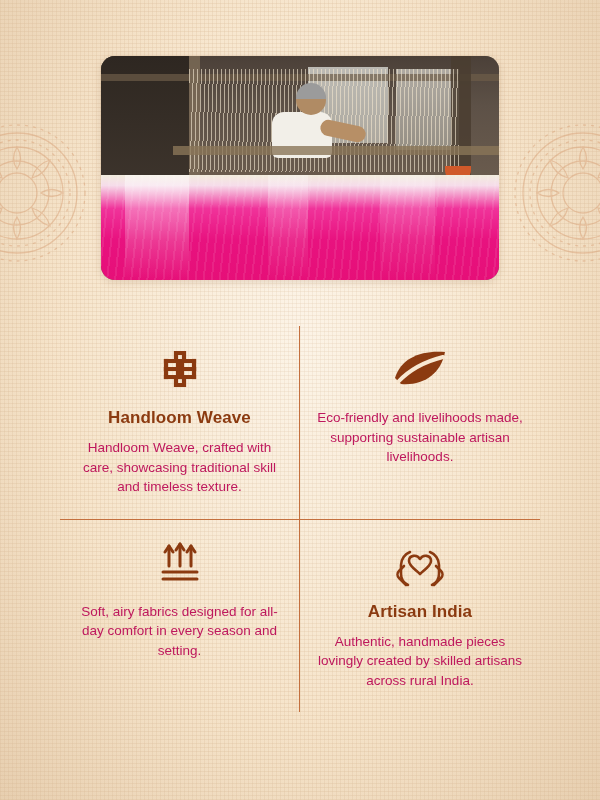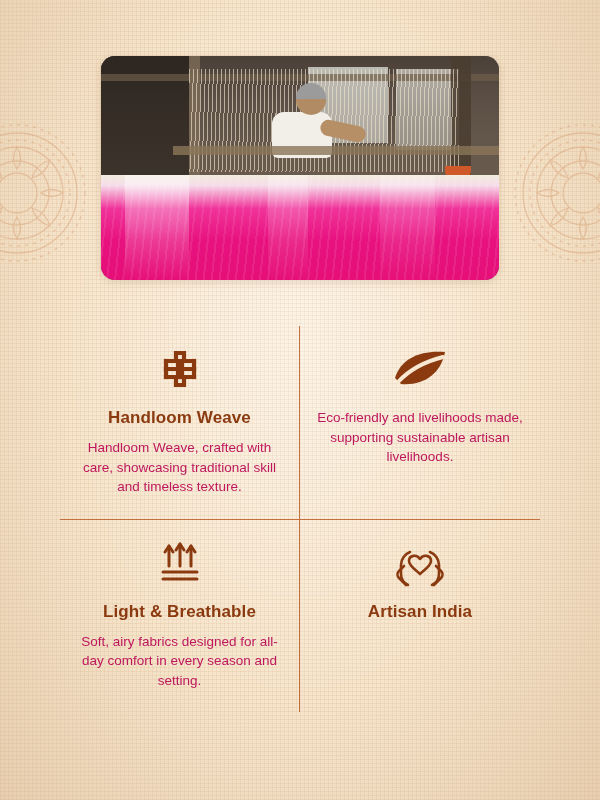--- a/index.html
+++ b/index.html
@@ -369,33 +369,33 @@
             <path d="M16 10 l-4 6 M16 10 l4 6"></path>
             <path d="M27 30 V8"></path>
             <path d="M27 8 l-4 6 M27 8 l4 6"></path>
             <path d="M38 30 V10"></path>
             <path d="M38 10 l-4 6 M38 10 l4 6"></path>
             <path d="M10 36 H44"></path>
             <path d="M10 43 H44"></path>
           </g>
         </svg>
       </div>
-      <h3>Light &amp; Breathable</h3>
       <p>Soft, airy fabrics designed for all-day comfort in every season and setting.</p>
     </div>
 
     <div class="cell br">
       <div class="icon">
         <svg width="56" height="54" viewBox="0 0 56 54">
           <g stroke="#8b3a10" stroke-width="2.6" fill="none" stroke-linecap="round" stroke-linejoin="round">
             <path d="M28 23 c-3-5-11-4-11 2 c0 5 7 9 11 13 c4-4 11-8 11-13 c0-6-8-7-11-2z"></path>
             <path d="M18 16 c-5 2-9 7-9 13 v9 c0 5 3 9 7 11"></path>
             <path d="M38 16 c5 2 9 7 9 13 v9 c0 5-3 9-7 11"></path>
             <path d="M12 30 l-5 5 c-2 2-2 5 0 7 l7 7"></path>
             <path d="M44 30 l5 5 c2 2 2 5 0 7 l-7 7"></path>
           </g>
         </svg>
       </div>
       <h3>Artisan India</h3>
+      <p>Authentic, handmade pieces lovingly created by skilled artisans across rural India.</p>
     </div>
 
   </div>
 </div>
 
 </body></html>

